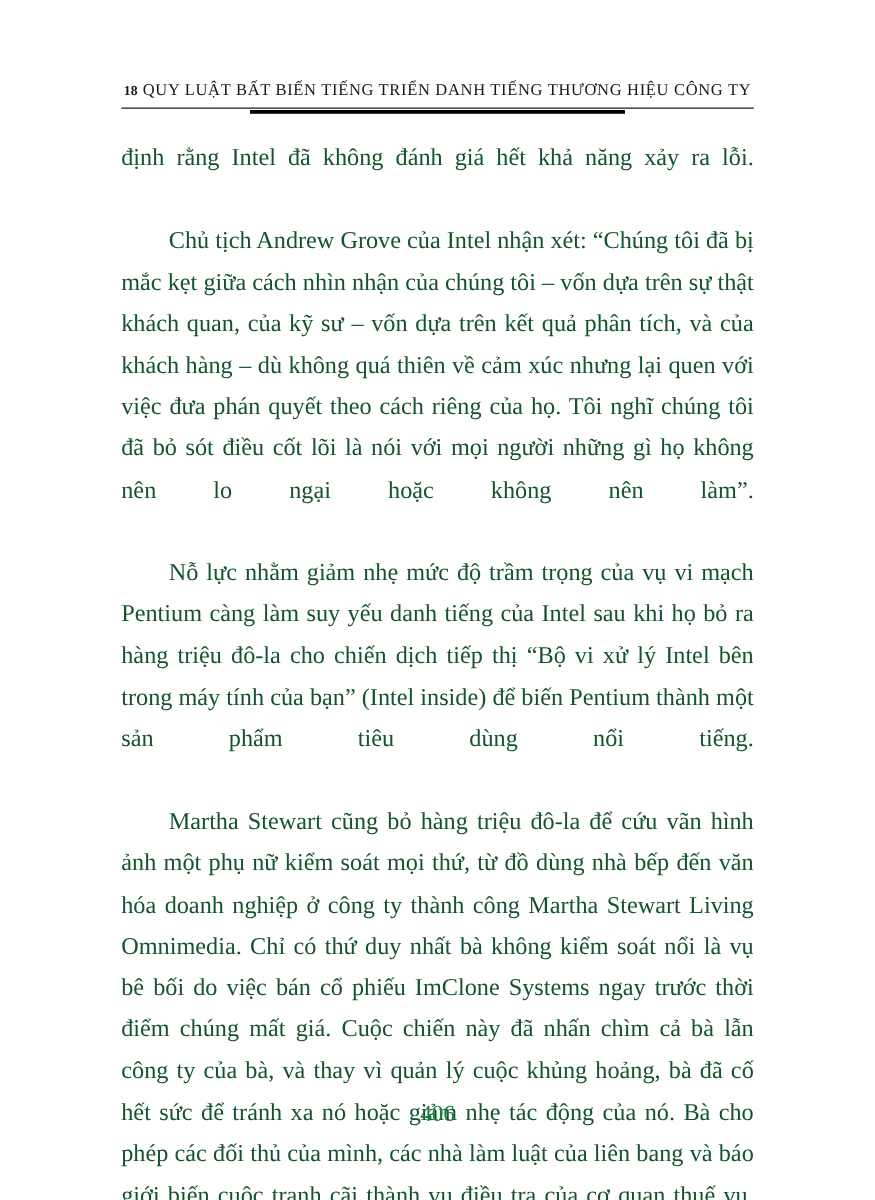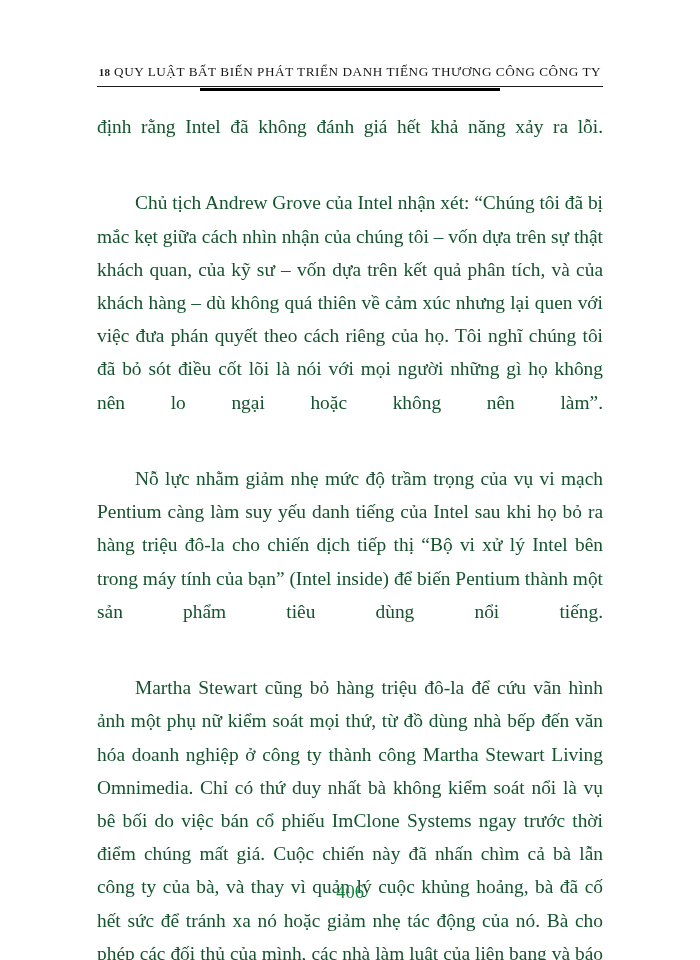--- a/index.html
+++ b/index.html
@@ -81,21 +81,20 @@
     line-height: 33.2px;
     text-align: justify;
     text-justify: inter-word;
     color: #14532d;
     hyphens: none;
   }
   p.para.indent {
     text-indent: 38px;
   }
   p.para + p.para {
-    margin-top: 10px;
   }
   
   p.para::after {
     content: "";
     display: inline-block;
     width: 100%;
   }
 
   
   .folio {
@@ -109,21 +108,21 @@
   }
 </style>
 </head>
 <body>
 
 <div class="page">
 
   <div class="running-head">
     <div class="running-head-text">
       <span class="rh-num">18</span>
-      <span>QUY LUẬT BẤT BIẾN PHÁT TRIỂN DANH TIẾNG THƯƠNG CÔNG CÔNG TY</span>
+      <span>QUY LUẬT BẤT BIẾN TIẾNG TRIỂN DANH TIẾNG THƯƠNG HIỆU CÔNG TY</span>
     </div>
     <div class="rule-wrap">
       <div class="rule-thin"></div>
       <div class="rule-thick"></div>
     </div>
   </div>
 
   <div class="body-col">
     <p class="para">định rằng Intel đã không đánh giá hết khả năng xảy ra lỗi.</p>
     <p class="para indent">Chủ tịch Andrew Grove của Intel nhận xét: “Chúng tôi đã bị mắc kẹt giữa cách nhìn nhận của chúng tôi – vốn dựa trên sự thật khách quan, của kỹ sư – vốn dựa trên kết quả phân tích, và của khách hàng – dù không quá thiên về cảm xúc nhưng lại quen với việc đưa phán quyết theo cách riêng của họ. Tôi nghĩ chúng tôi đã bỏ sót điều cốt lõi là nói với mọi người những gì họ không nên lo ngại hoặc không nên làm”.</p>

